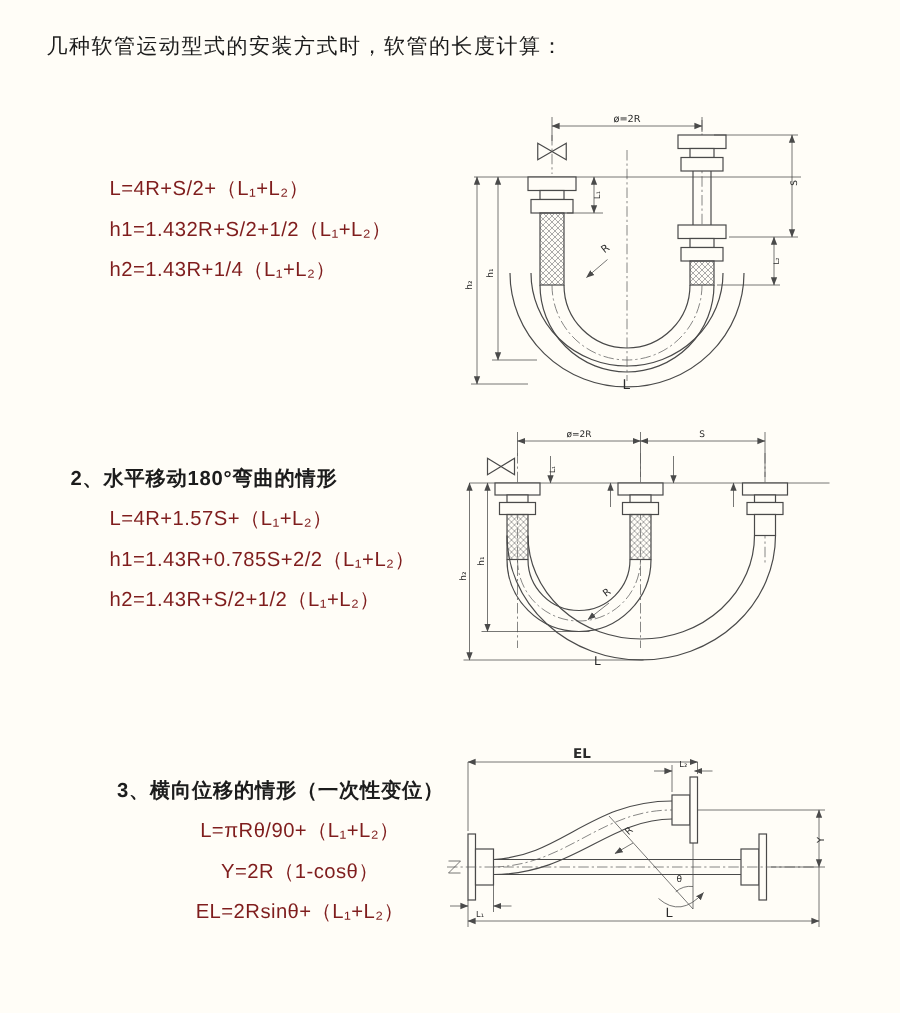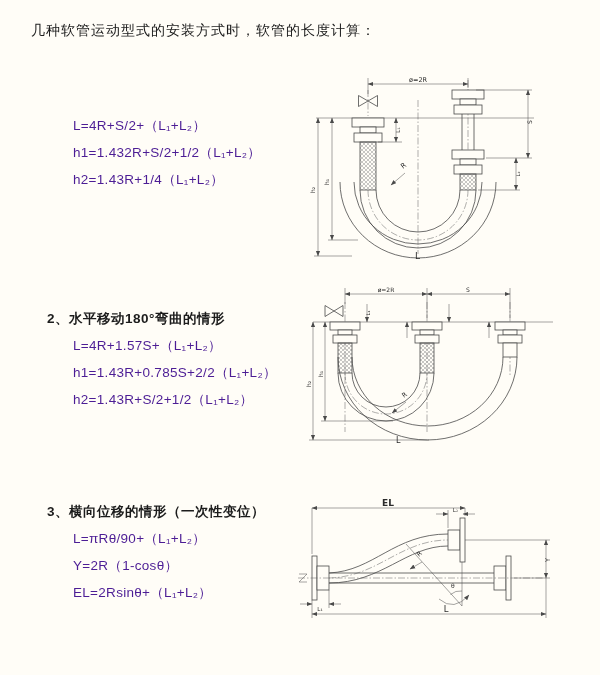--- a/index.html
+++ b/index.html
@@ -7,23 +7,23 @@
     width:600px;height:675px;position:relative;
     background:#fffdf7;
     font-family:"Liberation Sans","DejaVu Sans",sans-serif;
     color:#1e1e1e;overflow:hidden;
   }
   .page-title{
     position:absolute;left:31px;top:22px;
     font-size:14px;font-weight:normal;letter-spacing:1px;color:#1c1c1c;
   }
   .section{position:absolute;left:47px;width:280px;}
-  .sec1{top:108px;} .sec2{top:310px;} .sec3{top:503px;}
+  .sec1{top:108px;} .sec2{top:310px;} .sec3{top:518px;text-align:center;}
   .heading{font-size:13.5px;font-weight:bold;letter-spacing:0.5px;margin:0;color:#1c1c1c;}
-  .formula{font-size:13.5px;margin:9px 0 0 26px;letter-spacing:0.3px;color:#4c1d95;white-space:nowrap;}
+  .formula{font-size:13.5px;margin:9px 0 0 26px;letter-spacing:0.3px;color:#7f1d1d;white-space:nowrap;}
   .diagram{position:absolute;}
   .d1{left:306px;top:70px;}
   .d2{left:303px;top:282px;}
   .d3{left:296px;top:498px;}
   .ln{stroke:#4a4a4a;stroke-width:0.8;fill:none;}
   .dim{stroke:#4a4a4a;stroke-width:0.5;fill:none;}
   .cl{stroke:#5f5f5f;stroke-width:0.5;fill:none;stroke-dasharray:7 2 1.5 2;}
   .fit{stroke:#4a4a4a;stroke-width:0.8;fill:#fffdf7;}
   .hose{stroke:#4a4a4a;stroke-width:0.8;fill:url(#hatch);}
   .lbl{fill:#2b2b2b;font-family:"DejaVu Sans",sans-serif;}

